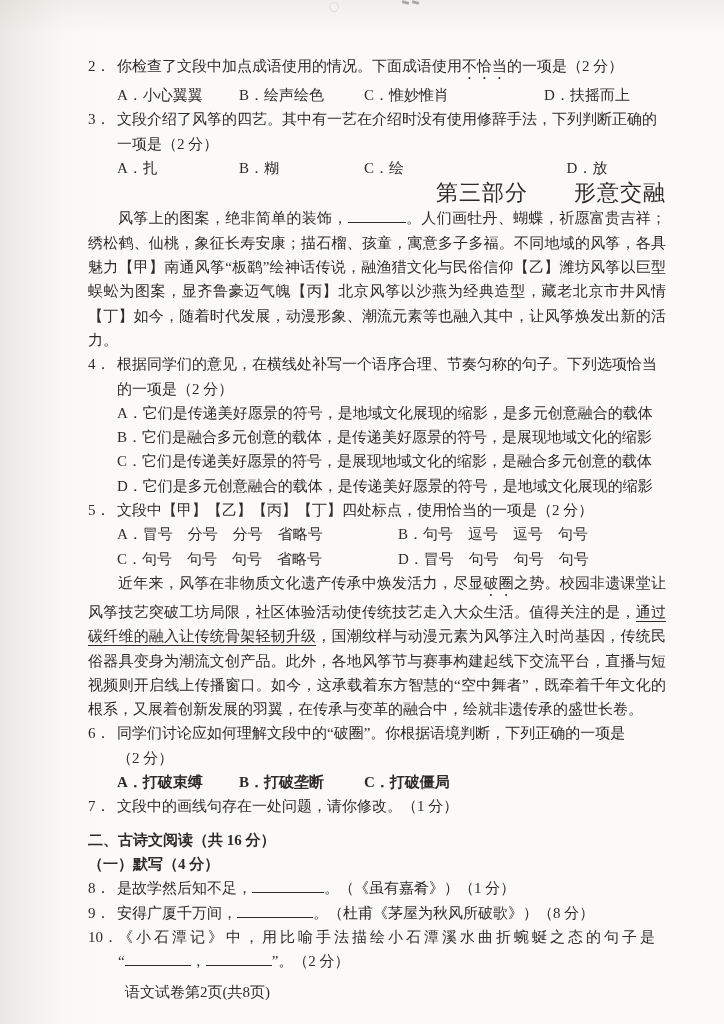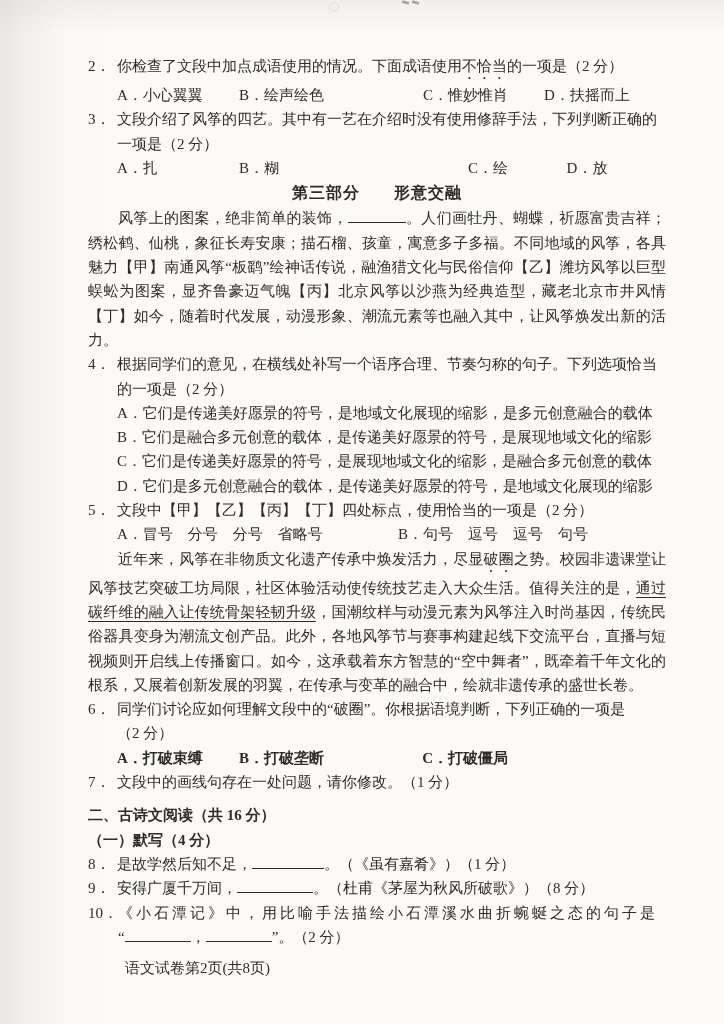--- a/index.html
+++ b/index.html
@@ -30,27 +30,27 @@
   .content{
     position:absolute;left:88px;top:54px;width:578px;
   }
   .q{display:flex;align-items:flex-start;}
   .qnum{flex:0 0 29px;white-space:nowrap;}
   .qbody{flex:1;min-width:0;}
   .stem{text-align:justify;}
   .opts{display:flex;}
   .opts4 .opt:nth-child(1){width:122px;}
   .opts4 .opt:nth-child(2){width:125px;}
-  .opts4 .opt:nth-child(3){width:144px;text-align:right;}
+  .opts4 .opt:nth-child(3){width:144px;}
   .opts4 .opt:nth-child(4){flex:1;text-align:center;}
   .opts2 .opt:nth-child(1){width:281px;}
   .opts2 .opt:nth-child(2){flex:1;}
   .optline{display:block;}
   .heading{
-    text-align:center;font-weight:bold;font-size:16px;
+    text-align:right;font-weight:normal;font-size:22px;
     letter-spacing:1px;margin:1px 0 1px 0;
   }
   .para{
     text-align:justify;text-indent:2em;
   }
   .dots{
     -webkit-text-emphasis:filled dot;
     -webkit-text-emphasis-position:under right;
     text-emphasis:filled dot;
     text-emphasis-position:under right;
@@ -123,20 +123,24 @@
     </div>
 
     <div class="q">
       <span class="qnum">5．</span>
       <div class="qbody">
         <div class="stem">文段中【甲】【乙】【丙】【丁】四处标点，使用恰当的一项是（2 分）</div>
         <div class="opts opts2">
           <span class="opt"><span>A．</span><span>冒号　分号　分号　省略号</span></span>
           <span class="opt"><span>B．</span><span>句号　逗号　逗号　句号</span></span>
         </div>
+        <div class="opts opts2">
+          <span class="opt"><span>C．</span><span>句号　句号　句号　省略号</span></span>
+          <span class="opt"><span>D．</span><span>冒号　句号　句号　句号</span></span>
+        </div>
       </div>
     </div>
 
     <div class="para"><span>近年来，风筝在非物质文化遗产传承中焕发活力，尽显</span><span class="dots">破圈</span><span>之势。校园非遗课堂让风筝技艺突破工坊局限，社区体验活动使传统技艺走入大众生活。值得关注的是，</span><span class="uline">通过碳纤维的融入让传统骨架轻韧升级</span><span>，国潮纹样与动漫元素为风筝注入时尚基因，传统民俗器具变身为潮流文创产品。此外，各地风筝节与赛事构建起线下交流平台，直播与短视频则开启线上传播窗口。如今，这承载着东方智慧的“空中舞者”，既牵着千年文化的根系，又展着创新发展的羽翼，在传承与变革的融合中，绘就非遗传承的盛世长卷。</span></div>
 
     <div class="q">
       <span class="qnum">6．</span>
       <div class="qbody">
         <div class="stem">同学们讨论应如何理解文段中的“破圈”。你根据语境判断，下列正确的一项是</div>
         <div class="stem">（2 分）</div>

